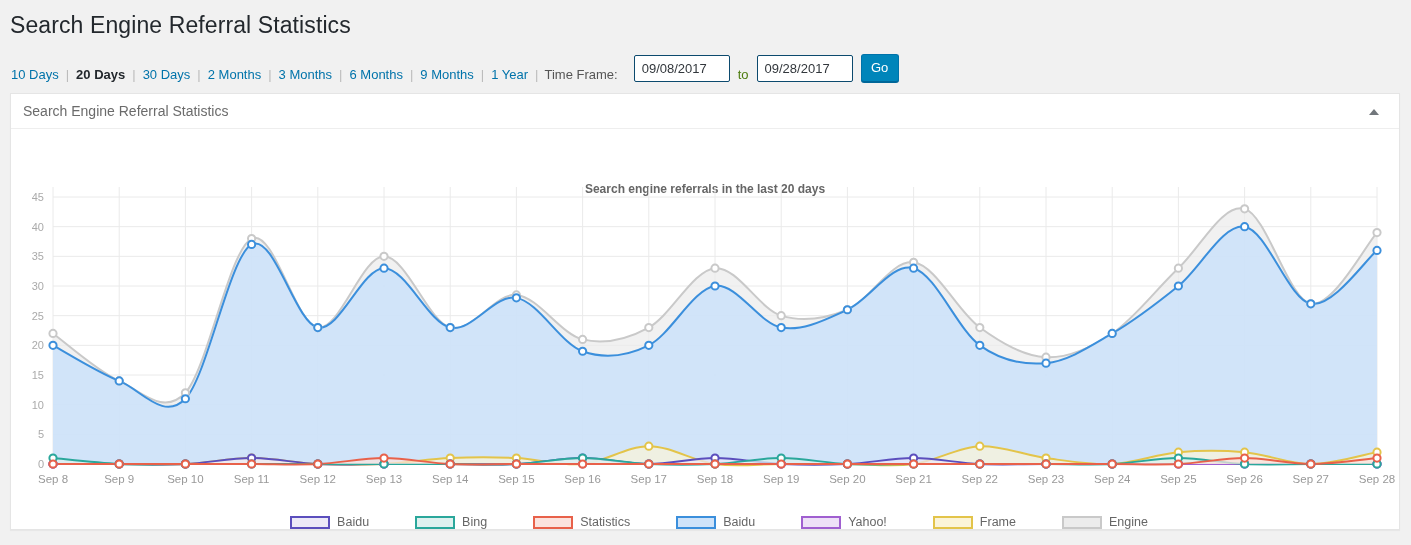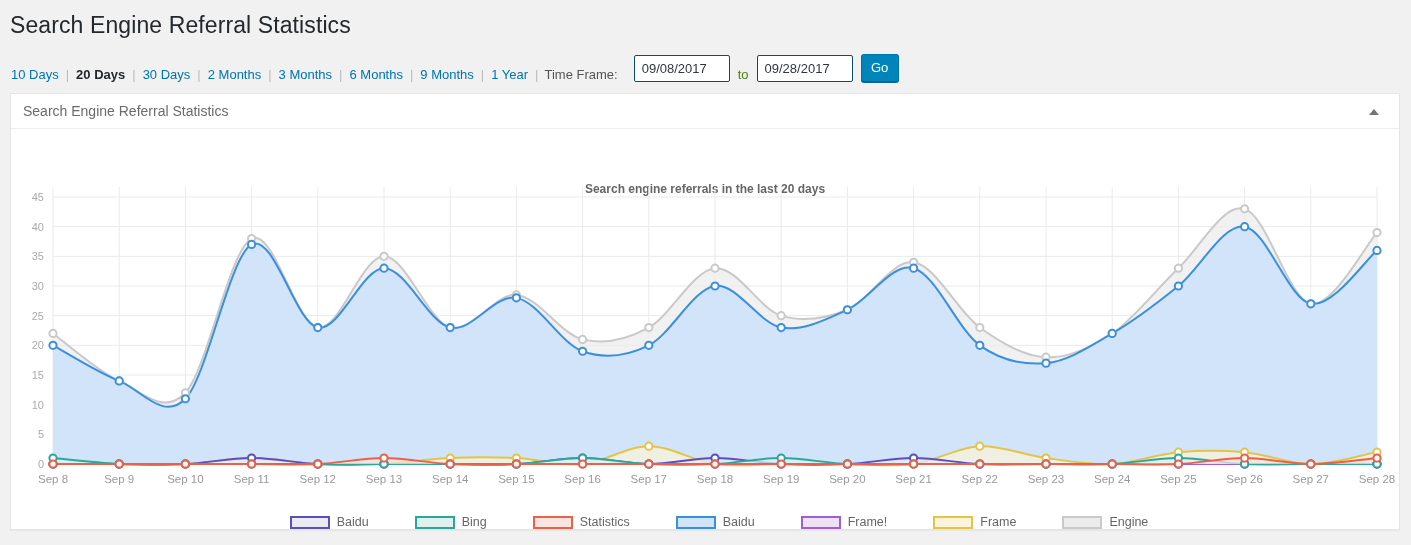--- a/index.html
+++ b/index.html
@@ -377,21 +377,21 @@
           <div class="legend-item">
             <span class="legend-swatch" style="border-color: rgb(232, 97, 74); background: rgb(251, 227, 222);"></span>
             <span class="legend-label">Statistics</span>
           </div>
           <div class="legend-item">
             <span class="legend-swatch" style="border-color: rgb(59, 143, 220); background: rgb(207, 227, 249);"></span>
             <span class="legend-label">Baidu</span>
           </div>
           <div class="legend-item">
             <span class="legend-swatch" style="border-color: rgb(160, 95, 208); background: rgb(238, 224, 247);"></span>
-            <span class="legend-label">Frame!</span>
+            <span class="legend-label">Yahoo!</span>
           </div>
           <div class="legend-item">
             <span class="legend-swatch" style="border-color: rgb(227, 196, 74); background: rgb(251, 244, 216);"></span>
             <span class="legend-label">Frame</span>
           </div>
           <div class="legend-item">
             <span class="legend-swatch" style="border-color: rgb(201, 201, 201); background: rgb(236, 236, 236);"></span>
             <span class="legend-label">Engine</span>
           </div>
         </div>

